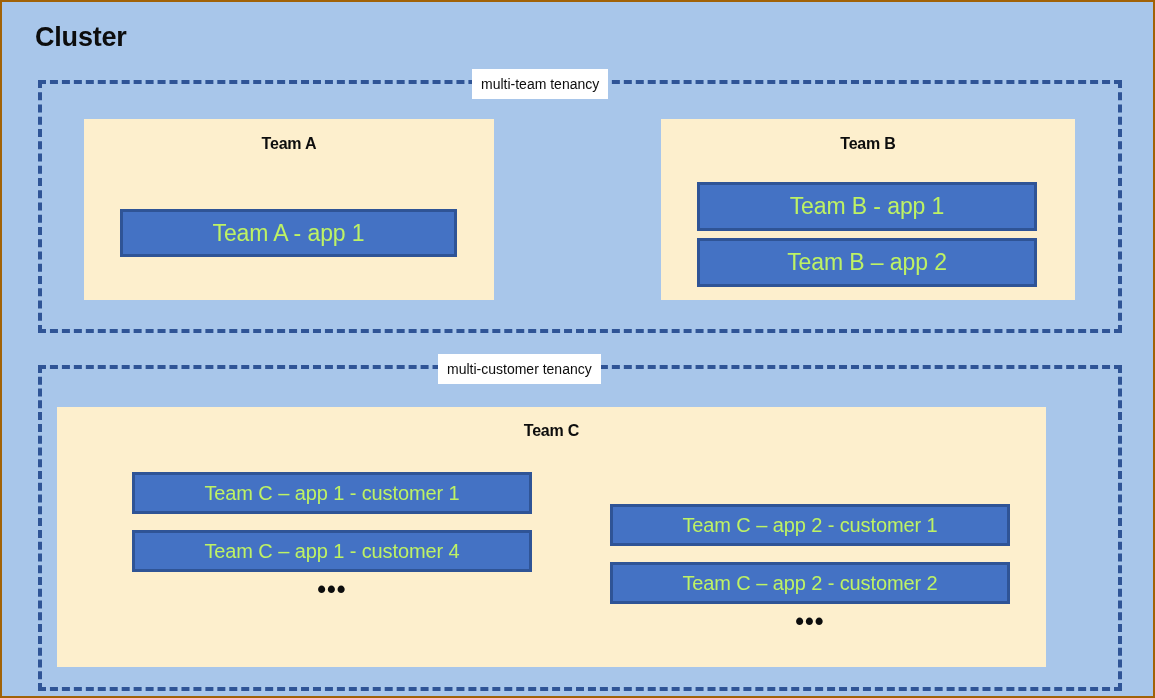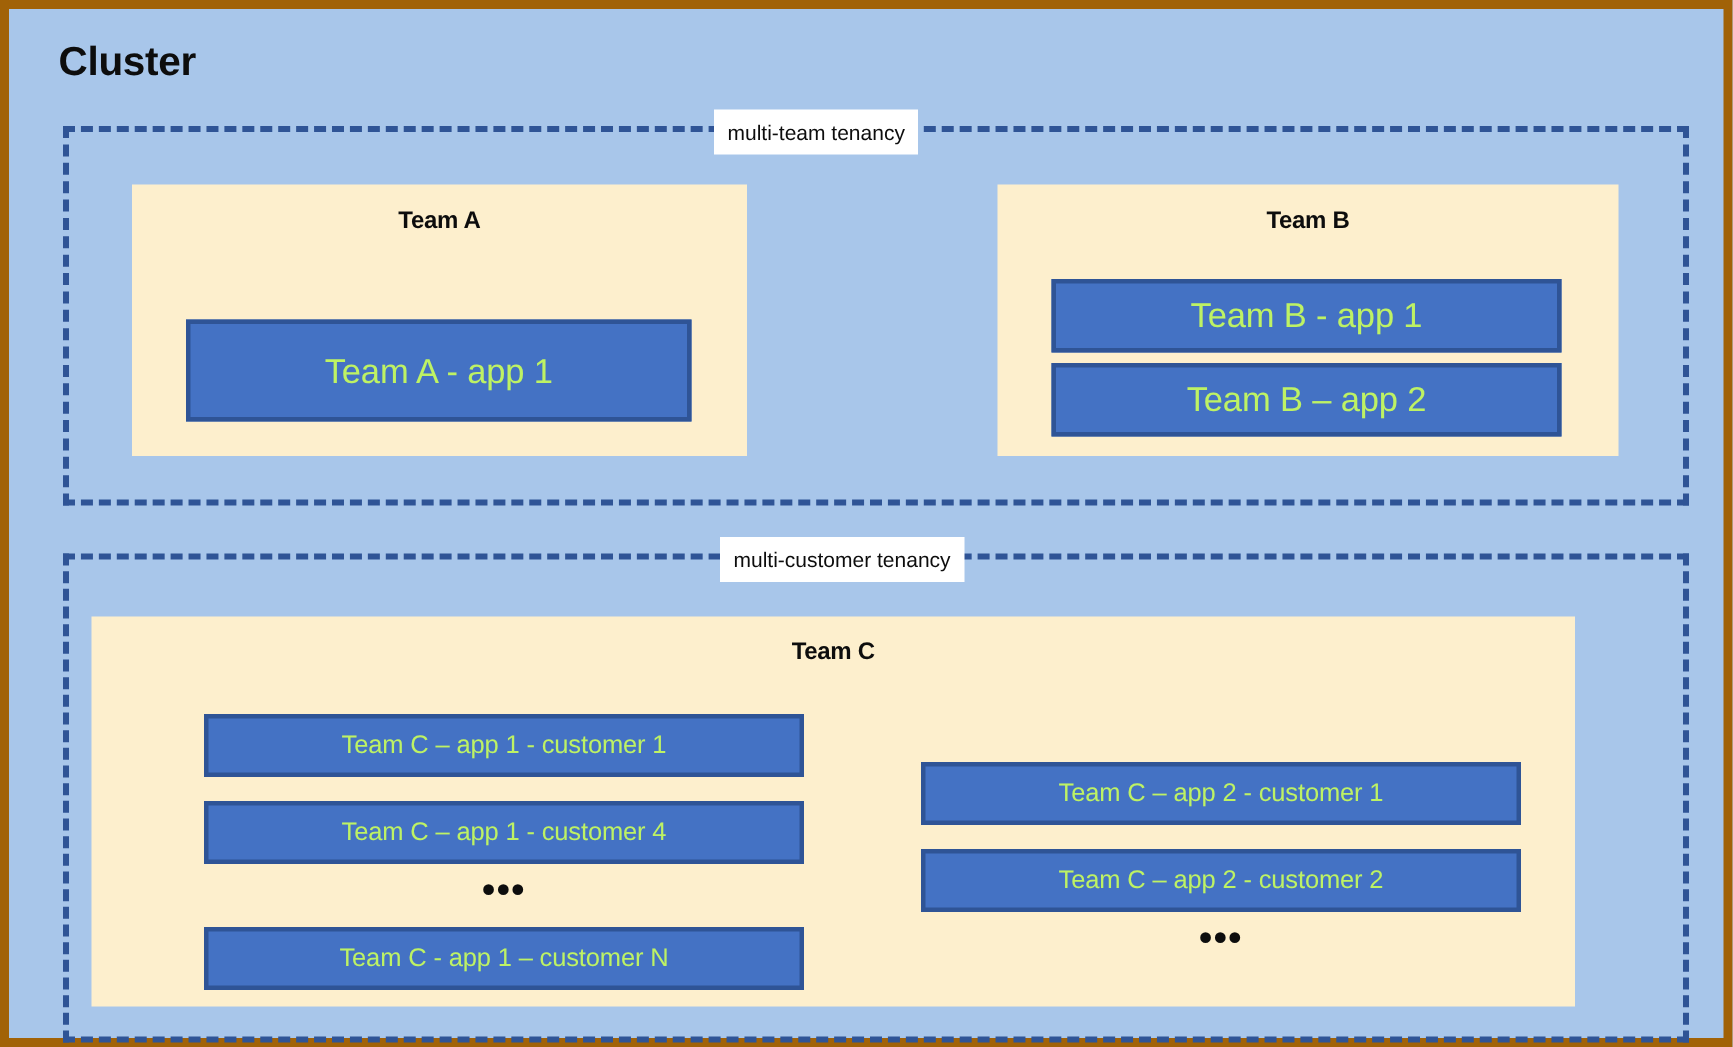--- a/index.html
+++ b/index.html
@@ -10,21 +10,21 @@
     overflow: hidden;
     font-family: "Liberation Sans", sans-serif;
   }
 
   #cluster-frame {
     position: absolute;
     left: 0; top: 0;
     width: 1155px;
     height: 698px;
     background: #A8C6EA;
-    border: 6px solid #a16207;
+    border: 2px solid #a16207;
   }
 
   #cluster-title {
     position: absolute;
     left: 33px;
     top: 20px;
     font-size: 27px;
     font-weight: bold;
     color: #0D0D0D;
     letter-spacing: -0.2px;
@@ -54,21 +54,21 @@
     background: #FFFFFF;
     color: #0D0D0D;
     font-size: 14px;
     line-height: 30px;
     height: 30px;
     padding: 0 9px;
     white-space: nowrap;
     top: -15px;
   }
   #label-multi-team { left: 430px; }
-  #label-multi-customer { left: 434px; }
+  #label-multi-customer { left: 396px; }
 
   
   .team-box {
     position: absolute;
     background: #FDEFCD;
   }
   #team-a-box {
     left: 82px;
     top: 117px;
     width: 410px;
@@ -111,41 +111,41 @@
     align-items: center;
     justify-content: center;
     white-space: nowrap;
     letter-spacing: -0.1px;
   }
 
   #team-a-app-1 {
     left: 36px;
     top: 90px;
     width: 337px;
-    height: 68px;
+    height: 48px;
     text-align: center;
   }
 
   #team-b-app-1 {
     left: 36px;
     top: 63px;
     width: 340px;
     height: 49px;
   }
   #team-b-app-2 {
     left: 36px;
     top: 119px;
     width: 340px;
     height: 49px;
   }
 
   .tc-app {
     width: 400px;
     height: 42px;
-    font-size: 17px;
+    font-size: 20px;
   }
   .tc-col-left  { left: 75px; }
   .tc-col-right { left: 553px; margin-top: 32px; }
 
   .tc-row-1 { top: 65px; }
   .tc-row-2 { top: 123px; }
   .tc-row-n { top: 207px; }
 
   .ellipsis {
     position: absolute;
@@ -184,20 +184,19 @@
   <div class="tenancy-zone" id="zone-multi-customer">
     <div class="zone-label" id="label-multi-customer">multi-customer tenancy</div>
   </div>
 
   <div class="team-box" id="team-c-box">
     <div class="team-title" id="team-c-title">Team C</div>
 
     <div class="app-box tc-app tc-col-left tc-row-1">Team C – app 1 - customer 1</div>
     <div class="app-box tc-app tc-col-left tc-row-2">Team C – app 1 - customer 4</div>
     <div class="ellipsis tc-col-left">•••</div>
-    <div class="app-box tc-app tc-col-left tc-row-n">Team C - app 1 – customer N</div>
 
     <div class="app-box tc-app tc-col-right tc-row-1">Team C – app 2 - customer 1</div>
     <div class="app-box tc-app tc-col-right tc-row-2">Team C – app 2 - customer 2</div>
     <div class="ellipsis tc-col-right">•••</div>
   </div>
 
 </div>
 
 </body></html>

